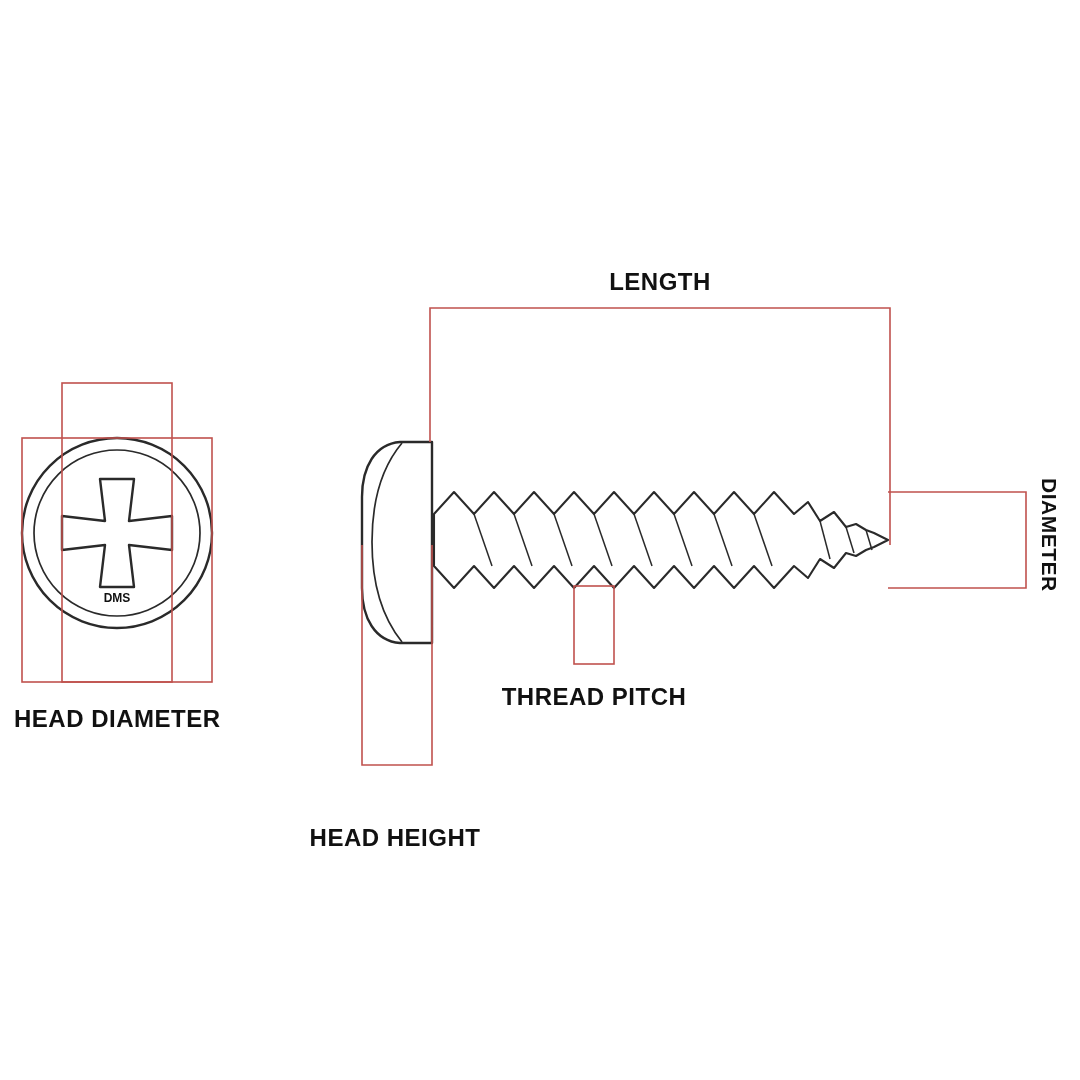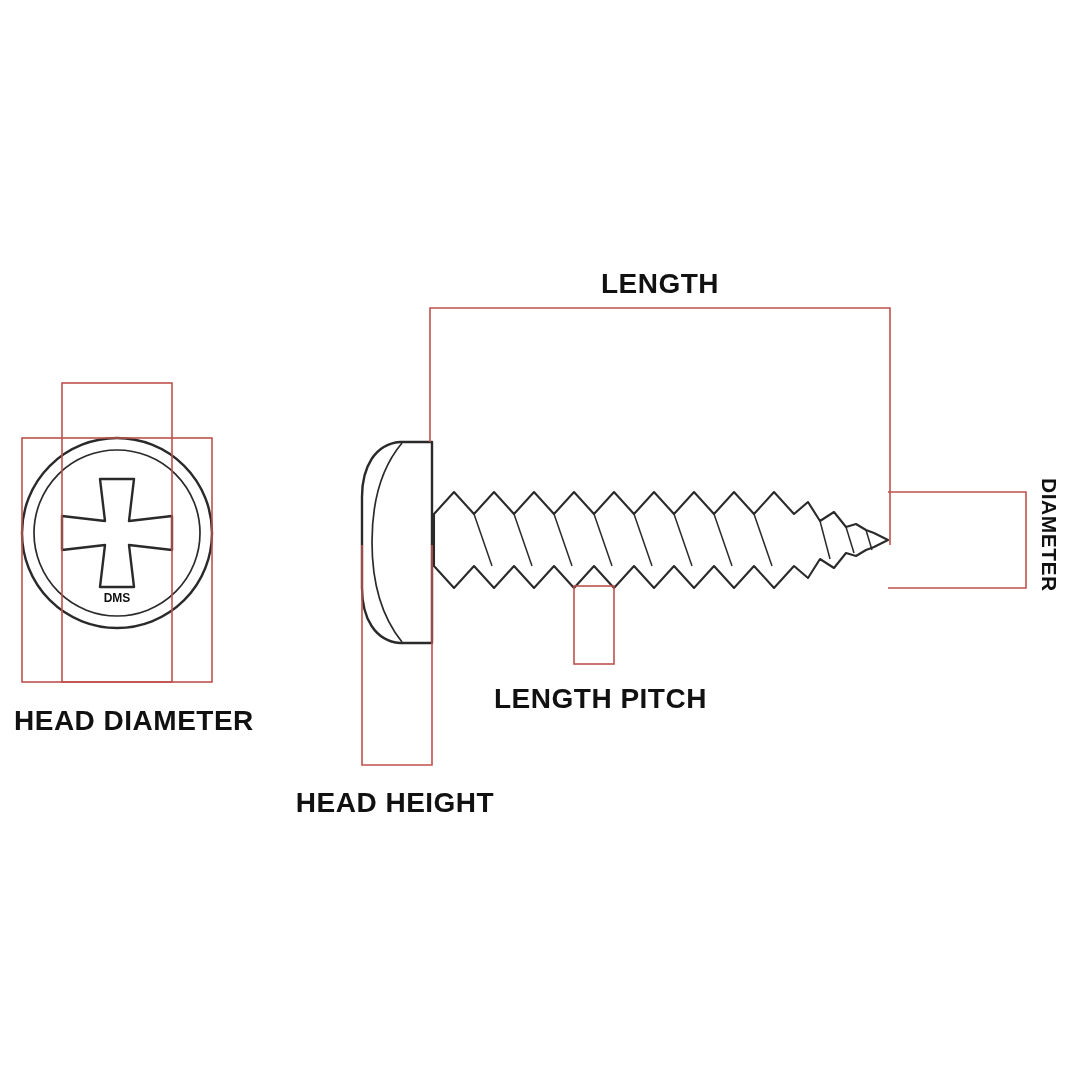--- a/index.html
+++ b/index.html
@@ -13,21 +13,21 @@
     width:1080px;height:1080px;
     background:var(--background);
     position:relative;
     overflow:hidden;
     font-family:"Liberation Sans", sans-serif;
   }
   .stage{position:absolute;inset:0;width:1080px;height:1080px;}
   svg{position:absolute;left:0;top:0;}
   .label{
     position:absolute;
-    font-size:28px;
+    font-size:24px;
     font-weight:600;
     letter-spacing:.5px;
     color:var(--text);
     text-align:center;
     white-space:nowrap;
   }
   .label-vertical{
     position:absolute;
     font-size:21px;
     font-weight:600;
@@ -109,18 +109,18 @@
 
       <path class="dim" d="M 362,545 L 362,765 L 432,765 L 432,545"></path>
     </g>
   </svg>
 
   <div class="label" style="left:560px;top:268px;width:200px;">LENGTH</div>
 
 
   <div class="label" style="left:14px;top:705px;width:200px;">HEAD DIAMETER</div>
 
-  <div class="label" style="left:494px;top:683px;width:200px;">LENGTH PITCH</div>
+  <div class="label" style="left:494px;top:683px;width:200px;">THREAD PITCH</div>
 
-  <div class="label" style="left:295px;top:787px;width:200px;">HEAD HEIGHT</div>
+  <div class="label" style="left:295px;top:824px;width:200px;">HEAD HEIGHT</div>
 
   <div class="label-vertical" style="left:1037px;top:478px;height:120px;">DIAMETER</div>
 </div>
 
 </body></html>

